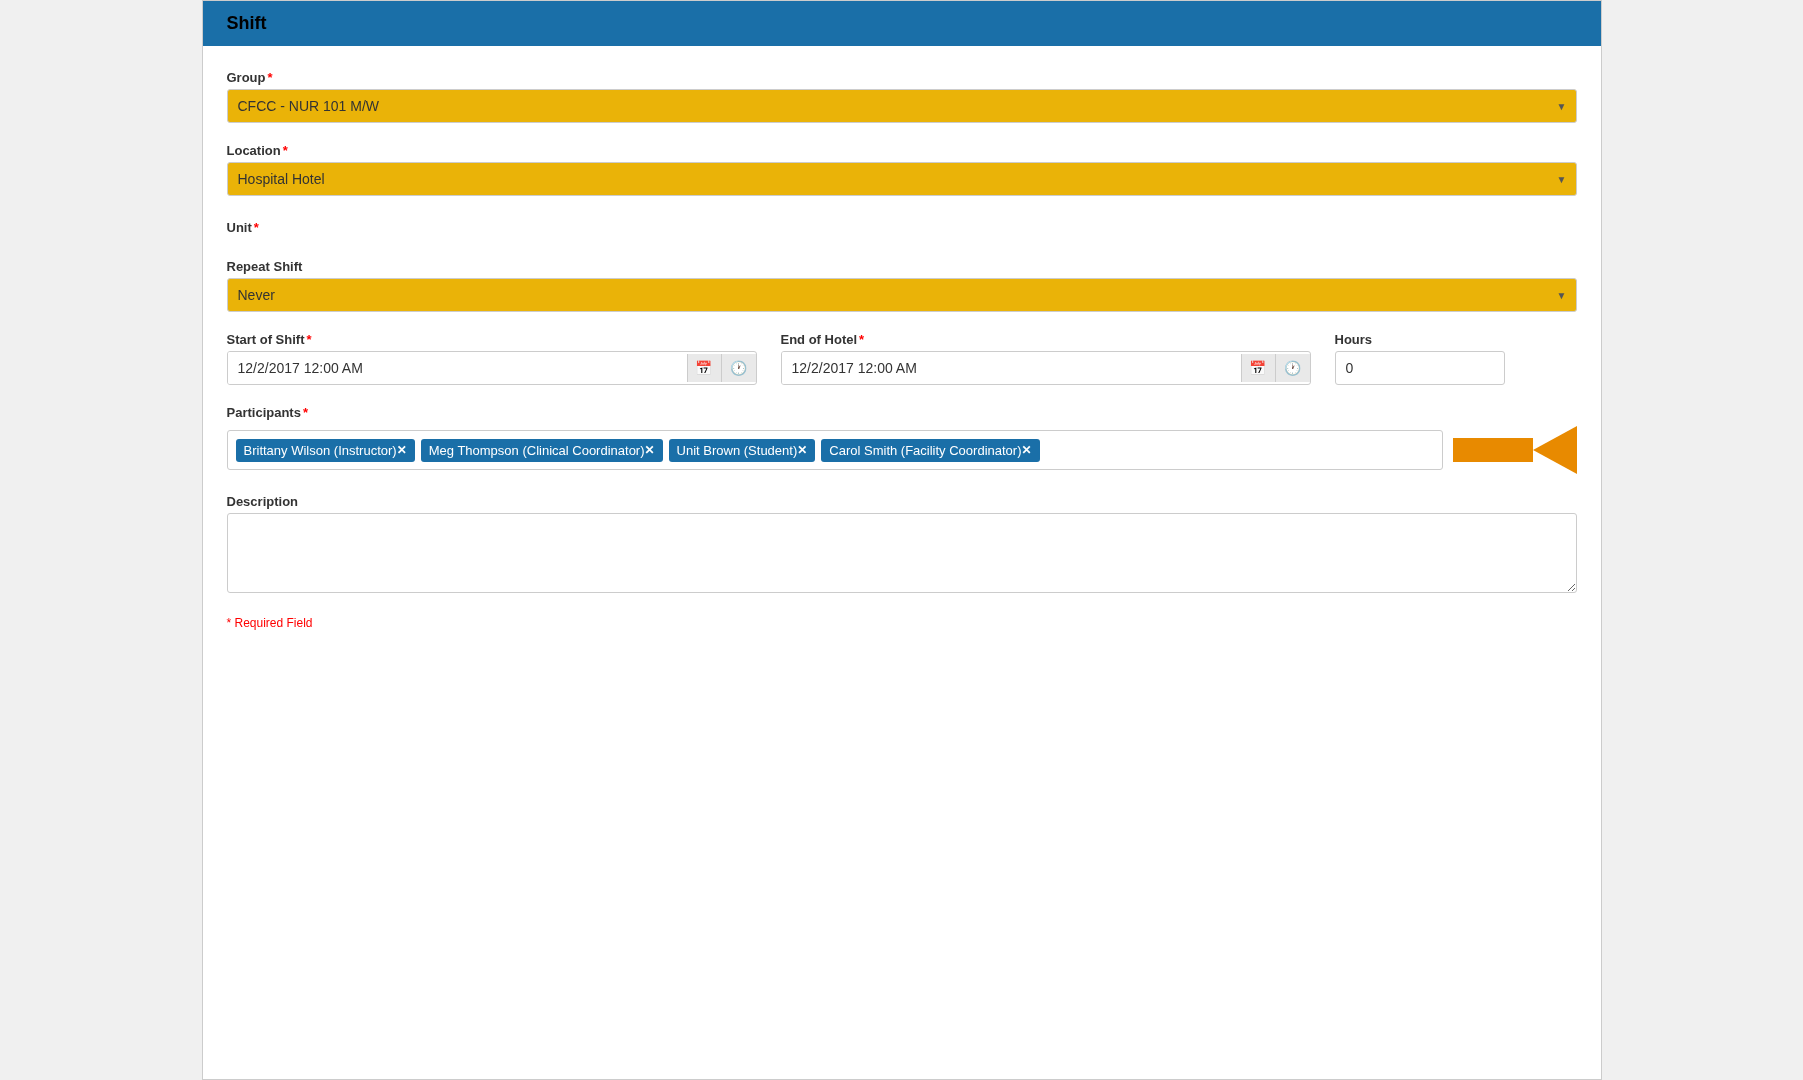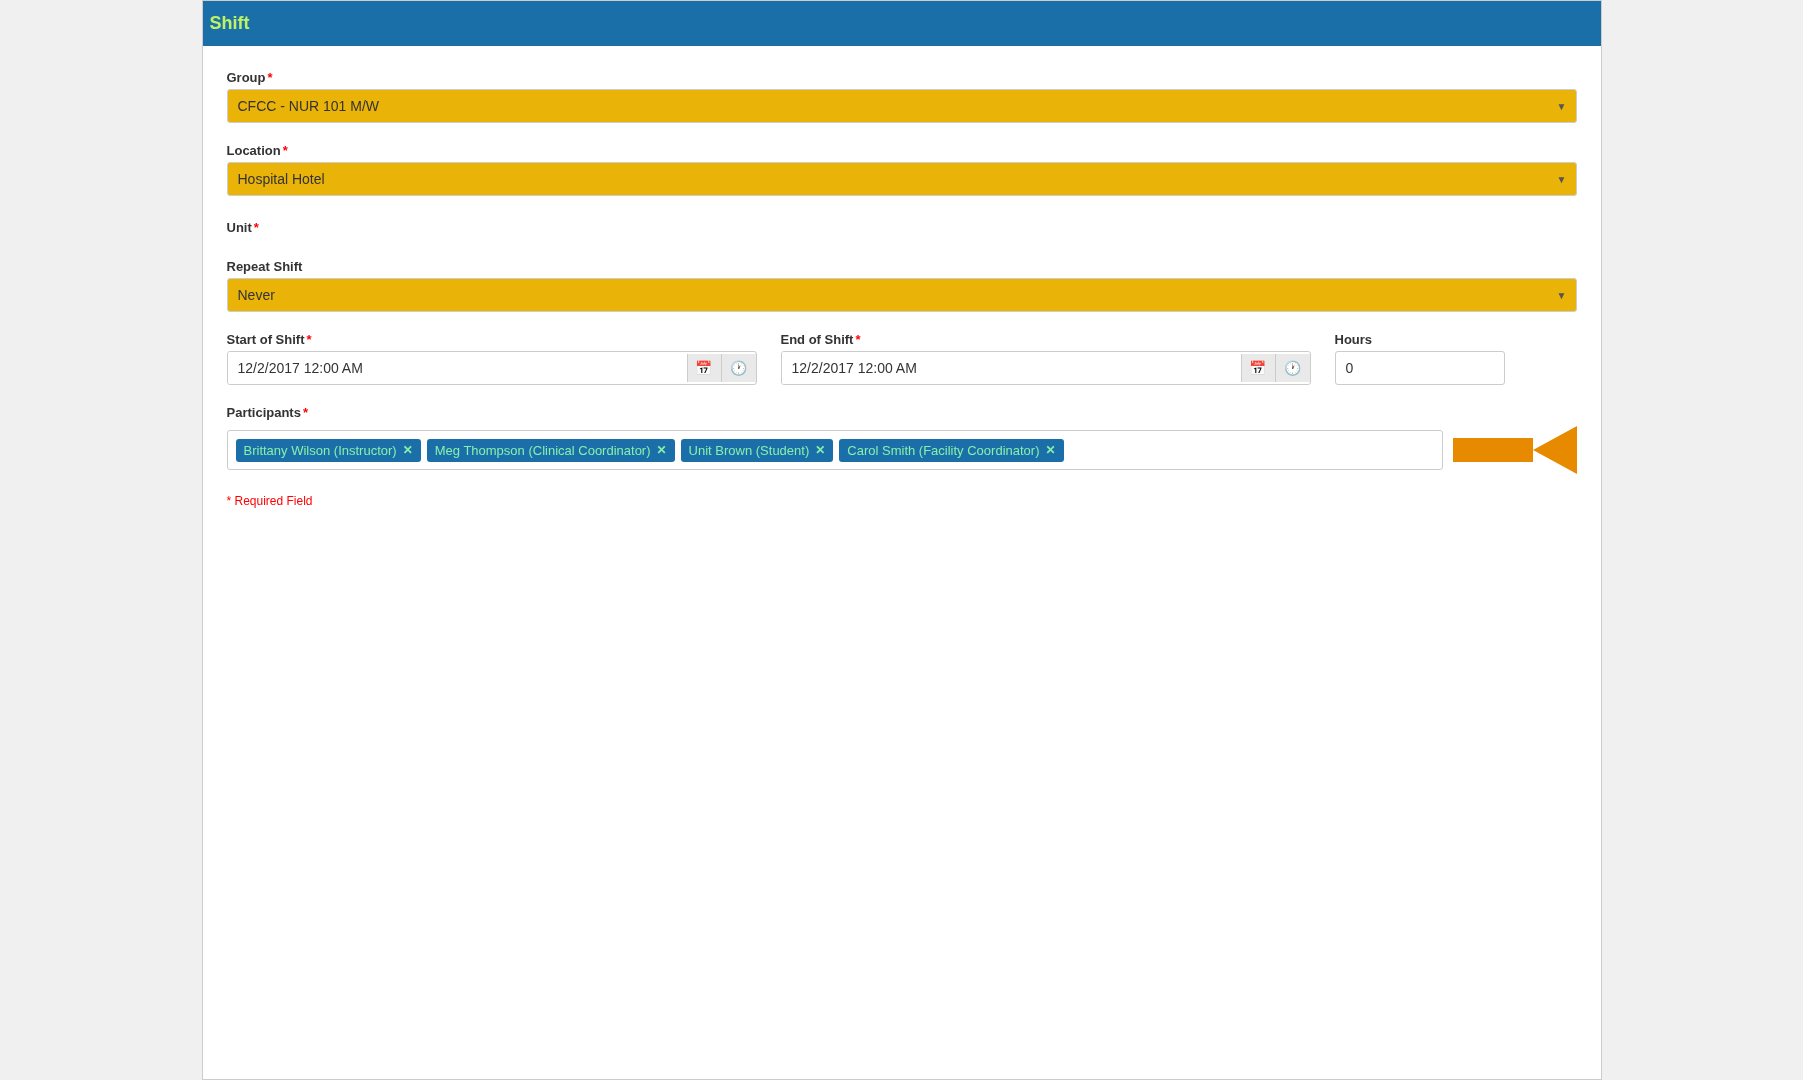--- a/index.html
+++ b/index.html
@@ -11,22 +11,22 @@
     }
     .window {
       width: 1400px;
       margin: 0 auto;
       background: #fff;
       border: 1px solid #ccc;
       min-height: 1080px;
     }
     .title-bar {
       background: #1a6fa8;
-      color: #bef264;
-      padding: 12px 7px;
+      color: #000000;
+      padding: 12px 24px;
       font-size: 18px;
       font-weight: bold;
     }
     .form-body {
       padding: 24px 24px;
     }
     .form-group {
       margin-bottom: 20px;
     }
     .form-label {
@@ -126,27 +126,26 @@
       display: flex;
       align-items: center;
       flex-wrap: wrap;
       gap: 6px;
       min-height: 40px;
       background: #fff;
       position: relative;
     }
     .participant-tag {
       background: #1a6fa8;
-      color: #86efac;
+      color: #ffffff;
       border-radius: 3px;
       padding: 4px 8px;
       font-size: 13px;
       display: flex;
       align-items: center;
-      gap: 6px;
       white-space: nowrap;
     }
     .participant-tag .remove {
       cursor: pointer;
       font-size: 12px;
       font-weight: bold;
     }
     .description-textarea {
       width: 100%;
       height: 80px;
@@ -239,21 +238,21 @@
           <div class="datetime-icon">
             <span>📅</span>
           </div>
           <div class="datetime-icon">
             <span>🕐</span>
           </div>
         </div>
       </div>
       <div class="shift-col-end">
         <label class="form-label">
-          <span>End of Shift</span><span class="required-star">*</span>
+          <span>End of Hotel</span><span class="required-star">*</span>
         </label>
         <div class="datetime-wrapper">
           <input type="text" value="12/2/2017 12:00 AM" style="">
           <div class="datetime-icon">
             <span>📅</span>
           </div>
           <div class="datetime-icon">
             <span>🕐</span>
           </div>
         </div>
@@ -288,17 +287,21 @@
           </div>
         </div>
 
         <div style="display:flex; align-items:center; margin-left:10px;">
           <div style="width:80px; height:24px; background:#e88a00;"></div>
           <div style="width:0;height:0;border-top:24px solid transparent;border-bottom:24px solid transparent;border-right:44px solid #e88a00;"></div>
         </div>
       </div>
     </div>
 
+    <div class="form-group">
+      <label class="form-label">Description</label>
+      <textarea class="description-textarea" style=""></textarea>
+    </div>
 
     <div class="required-note">* Required Field</div>
 
   </div>
 </div>
 
 </body></html>

